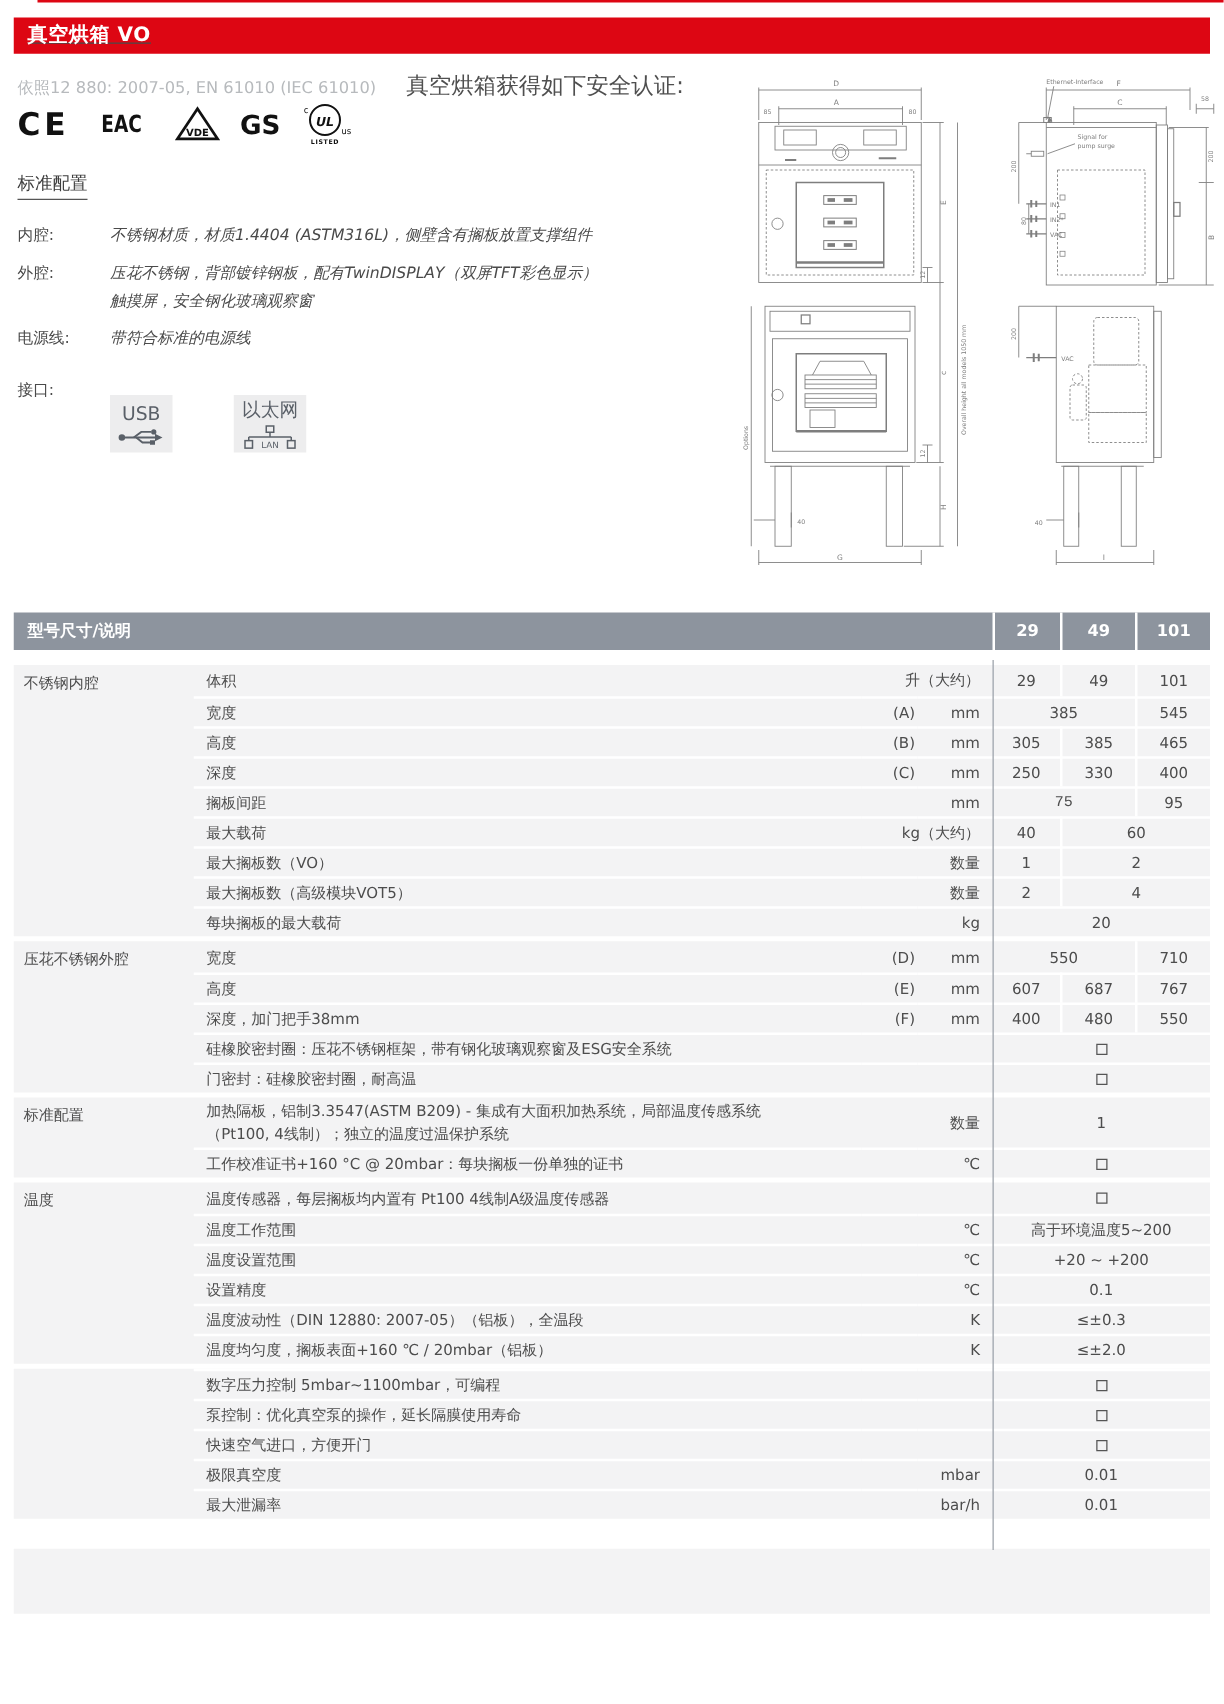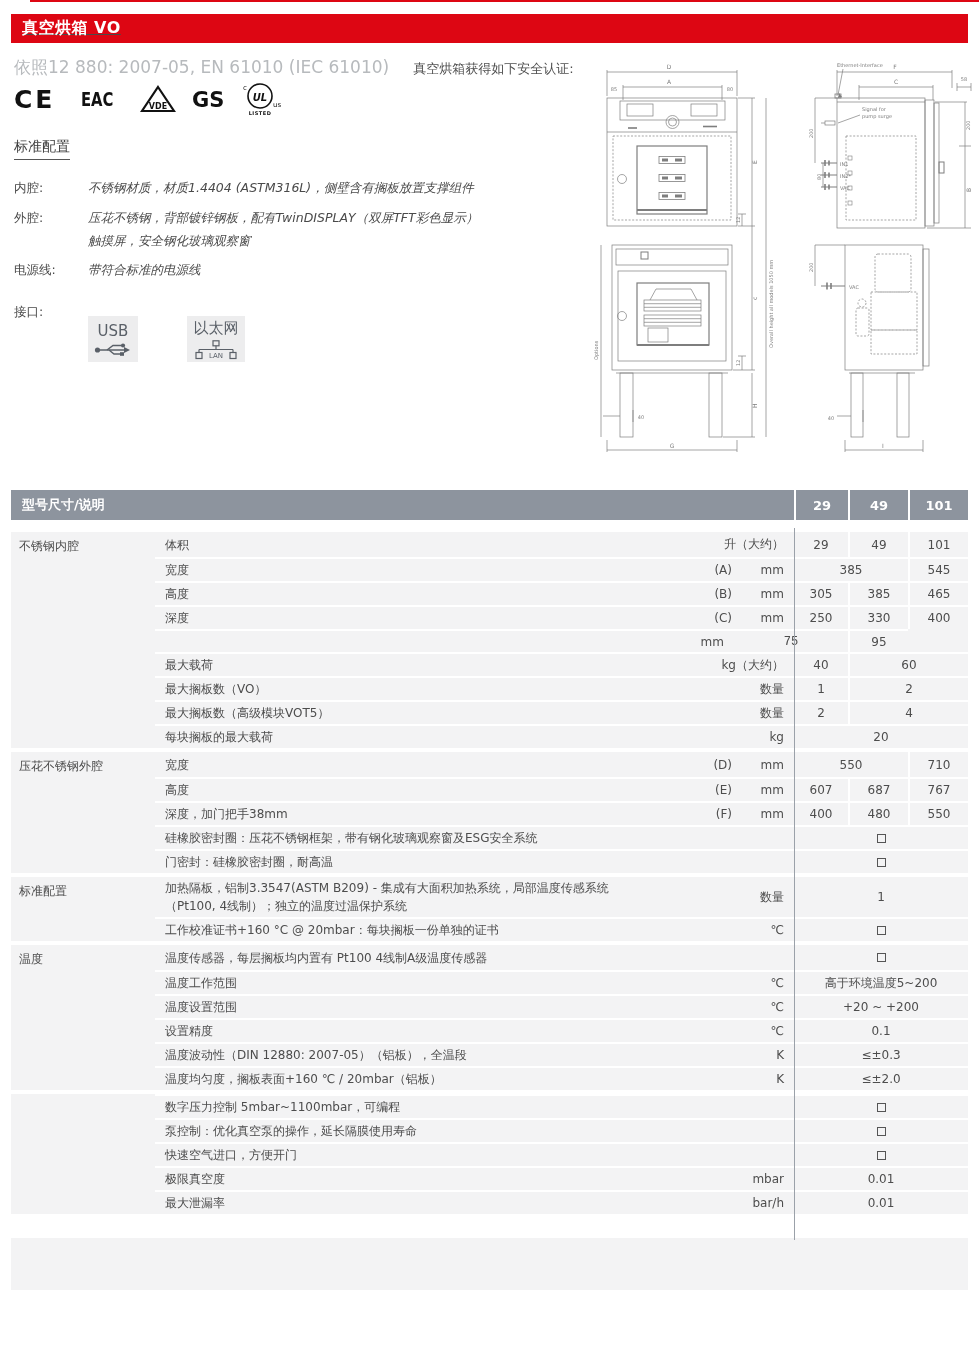--- a/index.html
+++ b/index.html
@@ -7,22 +7,22 @@
   .page { position:relative; width:979px; height:1363px; background:#fff; overflow:hidden;
           font-family:"DejaVu Sans", sans-serif; color:#4a4a4a; }
 
   .top-hairline { position:absolute; top:0; left:30px; width:949px; height:2px; background:#dd0613; }
 
   .title-bar { position:absolute; left:11px; top:14px; width:957px; height:29px; background:#dd0613;
                display:flex; align-items:center; padding-left:11px;text-decoration:underline; }
   .title-bar span { color:#fff; font-size:16px; font-weight:bold; letter-spacing:0.5px; }
 
   .subtitle { position:absolute; left:14px; top:56px; display:flex; gap:24px; align-items:baseline; }
-  .subtitle .std { color:#b7babd; font-size:17px; }
-  .subtitle .intro { color:#4f4f4f; font-size:13px; }
+  .subtitle .std { color:#b7babd; font-size:13px; }
+  .subtitle .intro { color:#4f4f4f; font-size:18px; }
 
   .logos { position:absolute; left:14px; top:80px; height:38px; display:flex; gap:15px; align-items:center; }
   .logos svg { display:block; }
 
   .section-heading { position:absolute; left:14px; top:138px; font-size:14px; color:#3d3d3d;
                      border-bottom:1px solid #555; padding-bottom:3px; }
 
   .cfg-item { position:absolute; left:14px; display:flex; font-size:12.5px; }
   .cfg-label { width:74px; color:#4a4a4a; line-height:1.85; flex:none; }
   .cfg-value { color:#4a4a4a; line-height:1.85; white-space:pre-line; width:480px;font-style:italic; }
@@ -366,20 +366,21 @@
             <div class="tc cat"></div>
             <div class="tc desc bt">深度</div>
             <div class="tc letter bt">(C)</div>
             <div class="tc unit bt">mm</div>
             <div class="tc val bt" style="grid-column: span 1;">250</div>
             <div class="tc val bt vb" style="grid-column: span 1;">330</div>
             <div class="tc val bt vb" style="grid-column: span 1;">400</div>
           </div>
           <div class="trow">
             <div class="tc cat"></div>
+            <div class="tc desc bt">搁板间距</div>
             <div class="tc letter bt"></div>
             <div class="tc unit bt">mm</div>
             <div class="tc val bt" style="grid-column: span 2; font-family: Liberation Mono, monospace;">75</div>
             <div class="tc val bt vb" style="grid-column: span 1;">95</div>
           </div>
           <div class="trow">
             <div class="tc cat"></div>
             <div class="tc desc bt">最大载荷</div>
             <div class="tc letter bt"></div>
             <div class="tc unit bt">kg（大约）</div>

